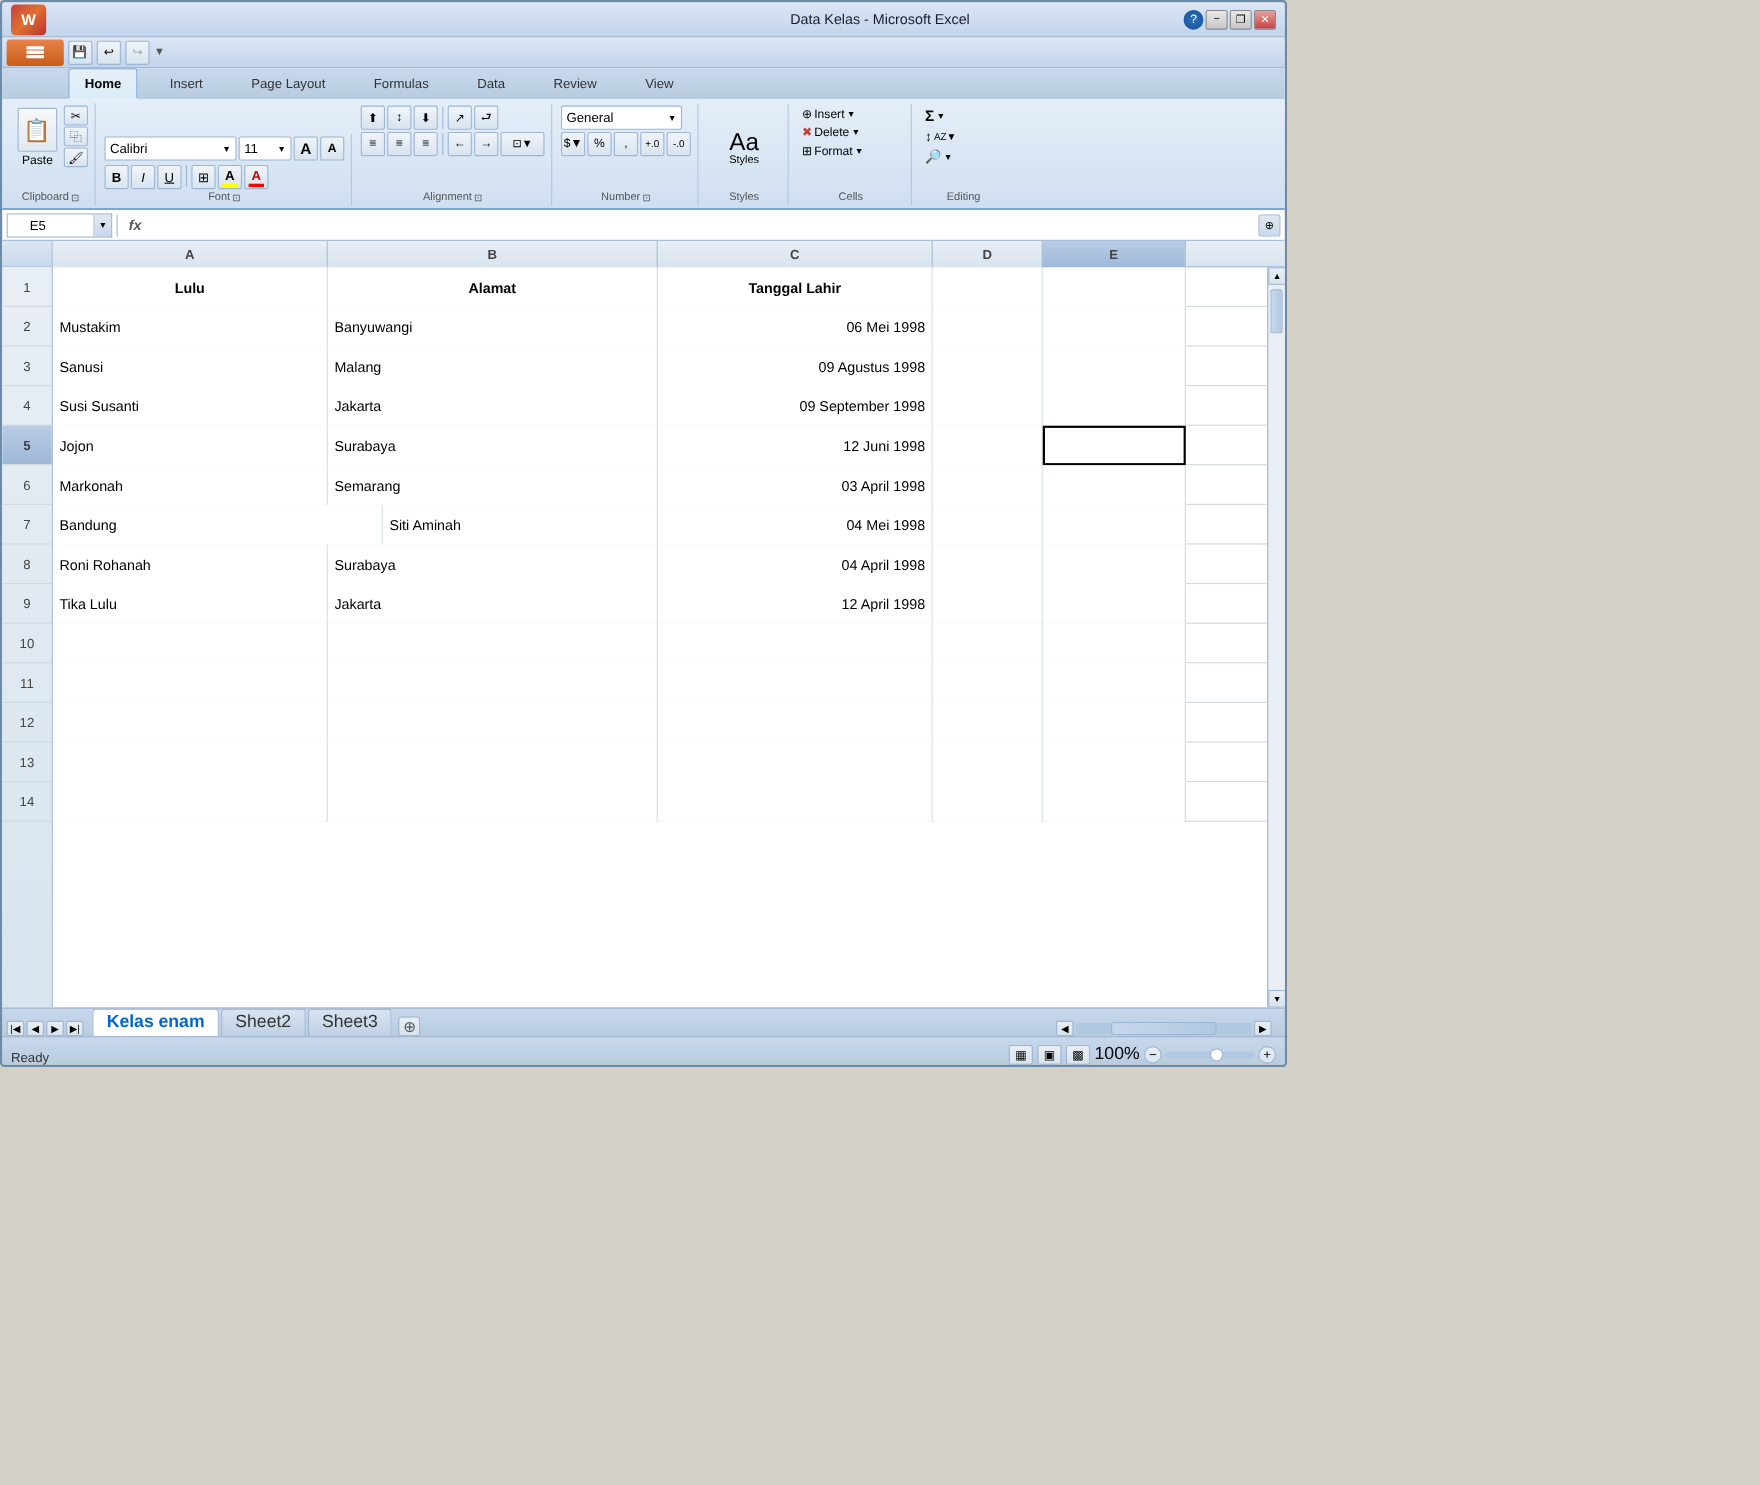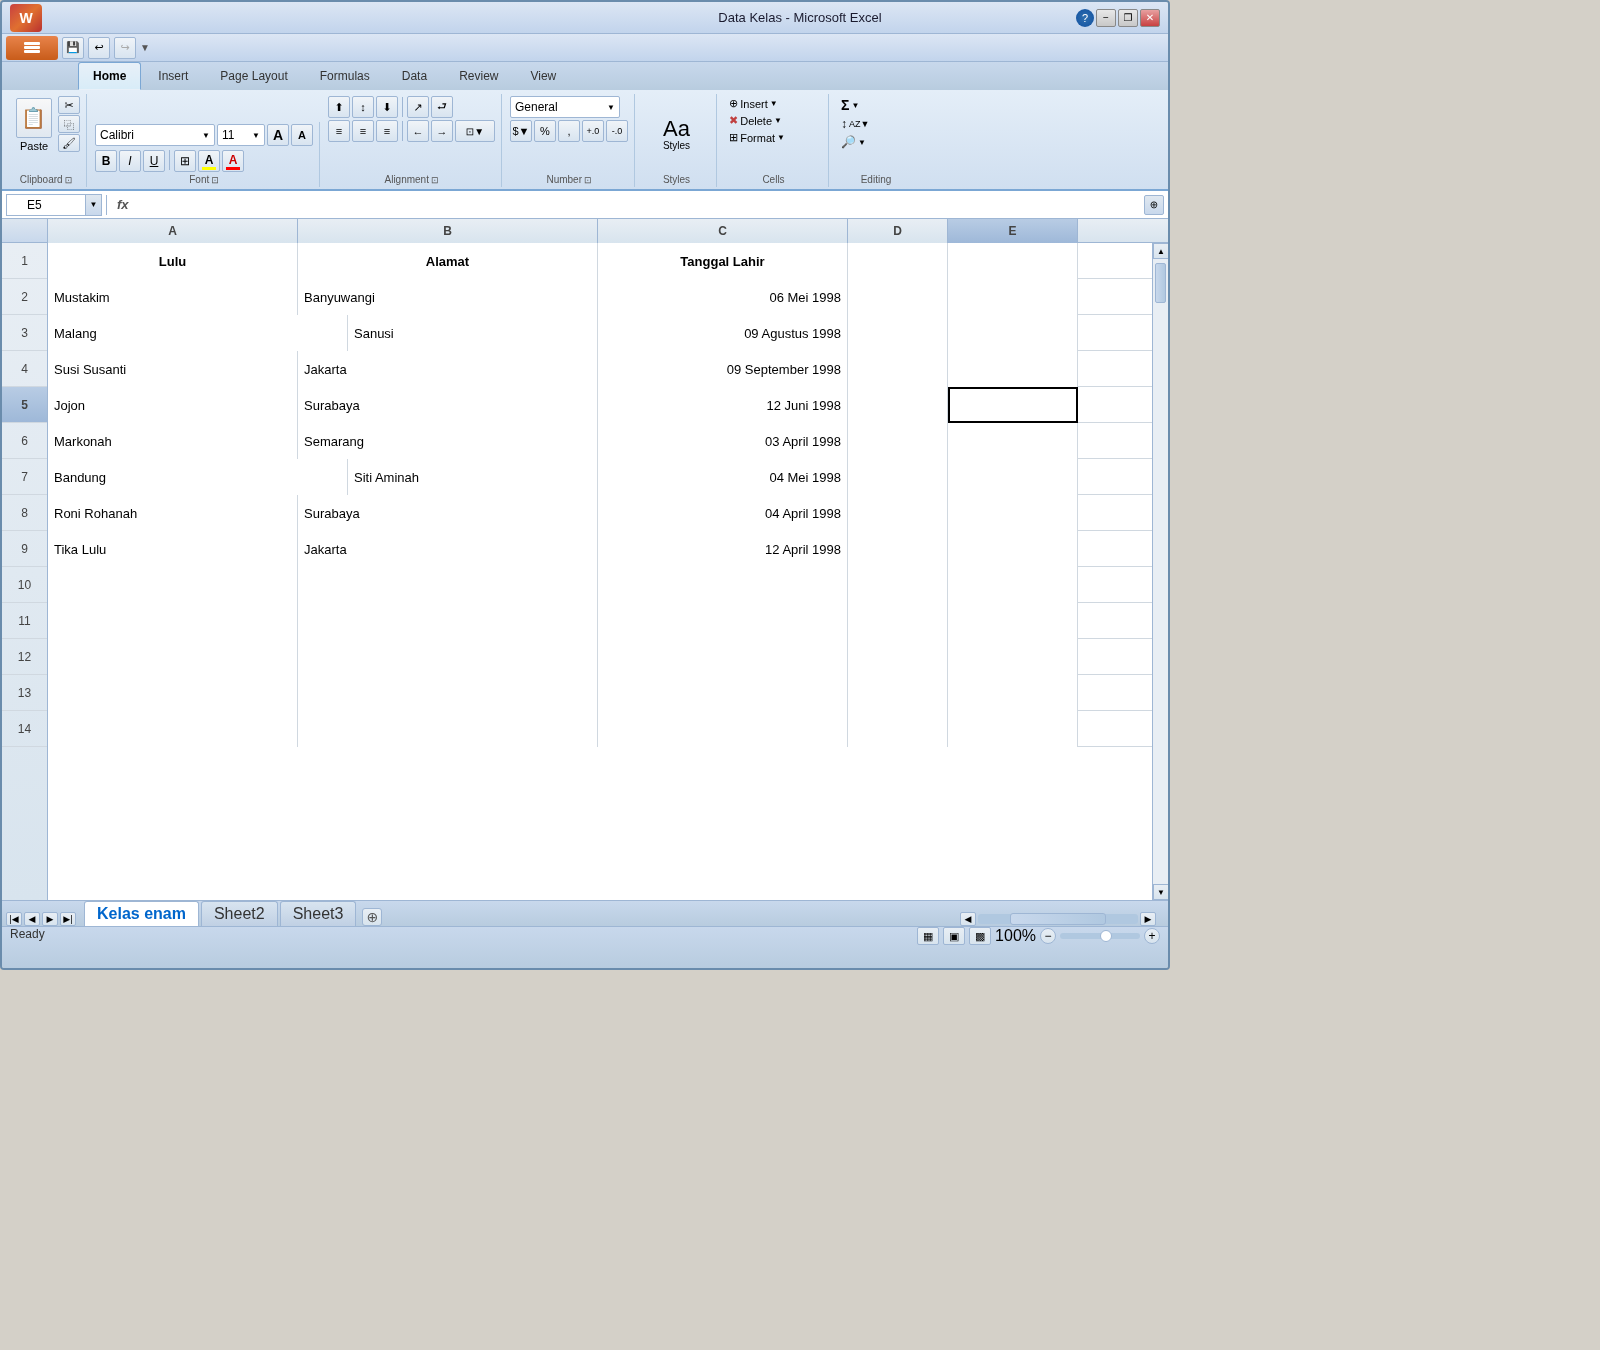--- a/index.html
+++ b/index.html
@@ -91,22 +91,22 @@
       font-size: 11px;
     }
 
     
     .ribbon {
       background: linear-gradient(180deg, #e8f0f8 0%, #d0dff0 100%);
       border-bottom: 2px solid #7ba7d4;
     }
     .ribbon-tabs {
       display: flex;
-      padding: 0 76px;
-      gap: 2px;
+      padding: 0 60px;
+      gap: 14px;
       background: linear-gradient(180deg, #c8d8ec, #b8ccdf);
     }
     .ribbon-tab {
       padding: 6px 14px;
       font-size: 12px;
       cursor: pointer;
       color: #333;
       border-radius: 3px 3px 0 0;
       border: 1px solid transparent;
     }
@@ -514,23 +514,23 @@
       display: flex;
       align-items: center;
       justify-content: flex-end;
       padding-right: 8px;
       gap: 4px;
     }
 
     
     .status-bar {
       background: linear-gradient(180deg, #c8d8ec, #b8ccdf);
-      height: 42px;
-      display: flex;
-      align-items: flex-start;
+      height: 26px;
+      display: flex;
+      align-items: flex-end;
       padding: 0 8px;
       justify-content: space-between;
       border-top: 1px solid #9eb6d4;
     }
     .status-left { font-size: 12px; color: #333; }
     .status-right {
       display: flex;
       align-items: center;
       gap: 4px;
     }
@@ -886,22 +886,22 @@
 
           <div class="grid-row">
             <div class="grid-cell col-a">Mustakim</div>
             <div class="grid-cell col-b">Banyuwangi</div>
             <div class="grid-cell col-c">06 Mei 1998</div>
             <div class="grid-cell col-d"></div>
             <div class="grid-cell col-e"></div>
           </div>
 
           <div class="grid-row">
+            <div class="grid-cell col-a">Sanusi</div>
             <div class="grid-cell col-b">Malang</div>
-            <div class="grid-cell col-a">Sanusi</div>
             <div class="grid-cell col-c">09 Agustus 1998</div>
             <div class="grid-cell col-d"></div>
             <div class="grid-cell col-e"></div>
           </div>
 
           <div class="grid-row">
             <div class="grid-cell col-a">Susi Susanti</div>
             <div class="grid-cell col-b">Jakarta</div>
             <div class="grid-cell col-c">09 September 1998</div>
             <div class="grid-cell col-d"></div>

